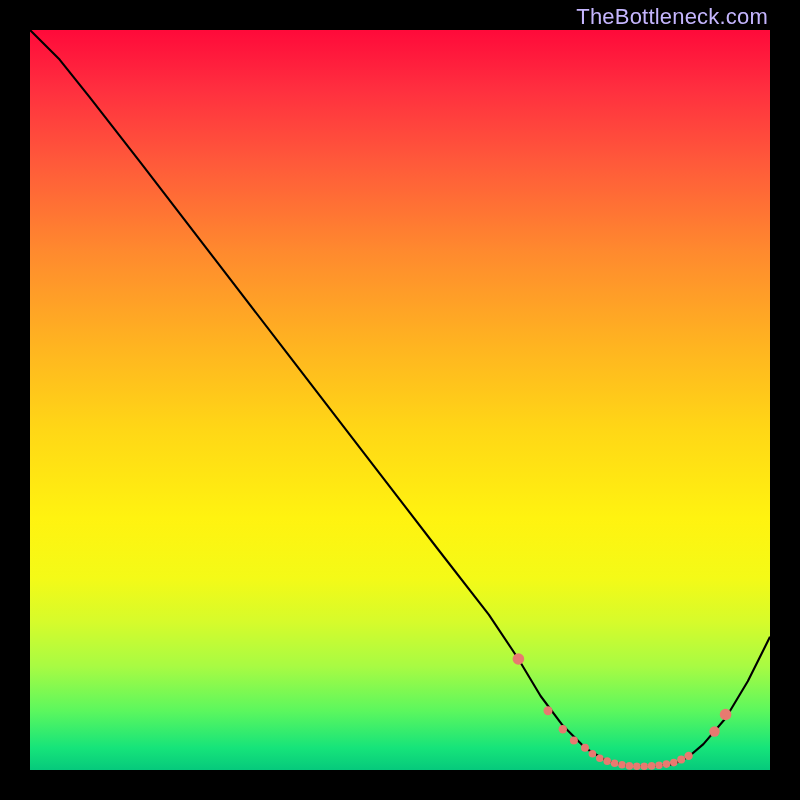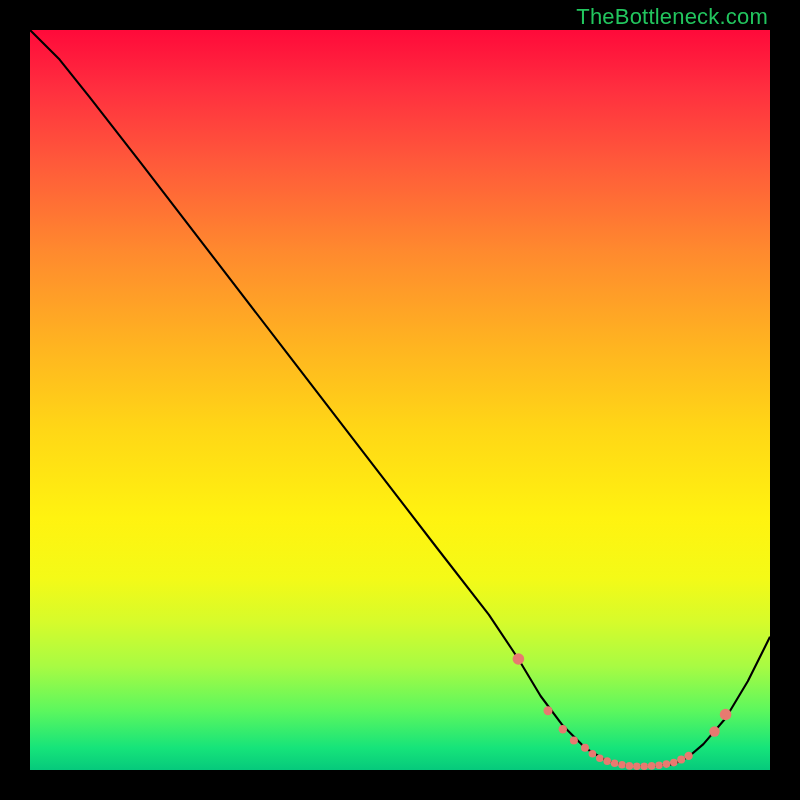--- a/index.html
+++ b/index.html
@@ -39,21 +39,21 @@
       #a8fb43 86%,
       #5cf75e 92%,
       #16e47a 97%,
       #06c97c 100%
     );
   }
   .watermark {
     position: absolute;
     top: 4px;
     right: 32px;
-    color: #22c55e;
+    color: #c4b5fd;
     font-size: 22px;
     font-weight: 400;
     letter-spacing: 0.2px;
     user-select: none;
     text-align: right;
   }
   svg.curve {
     position: absolute;
     top: 0;
     left: 0;

